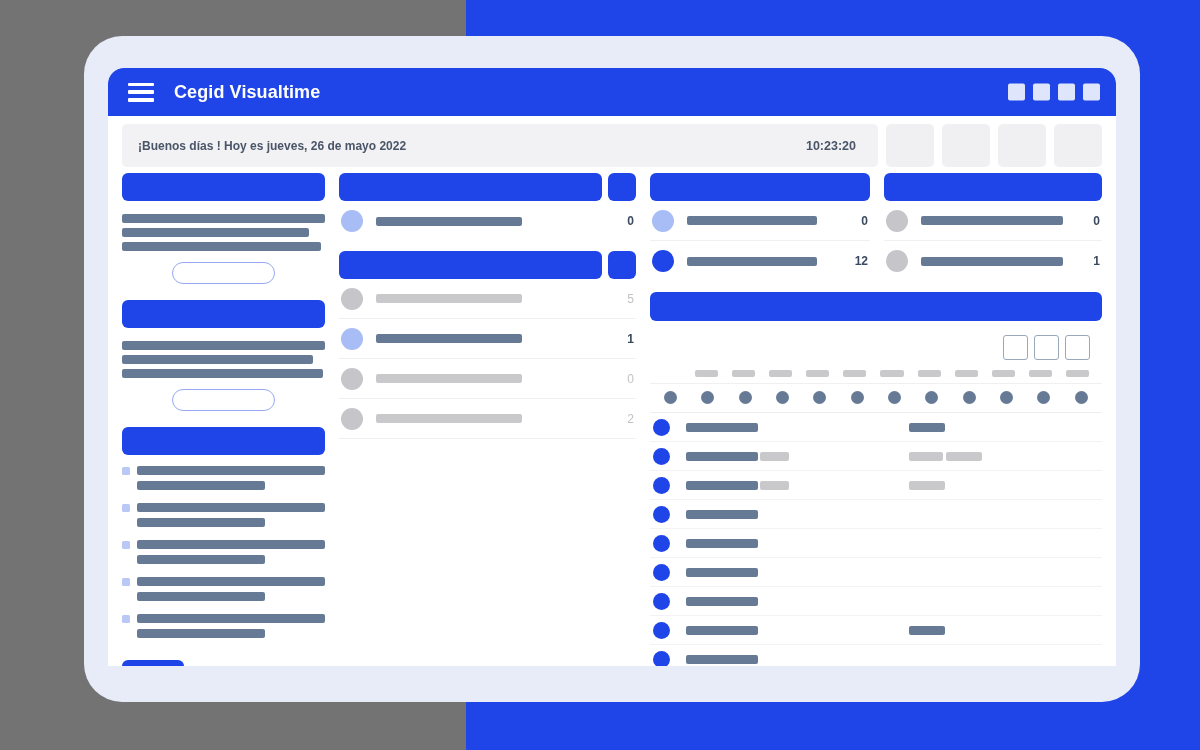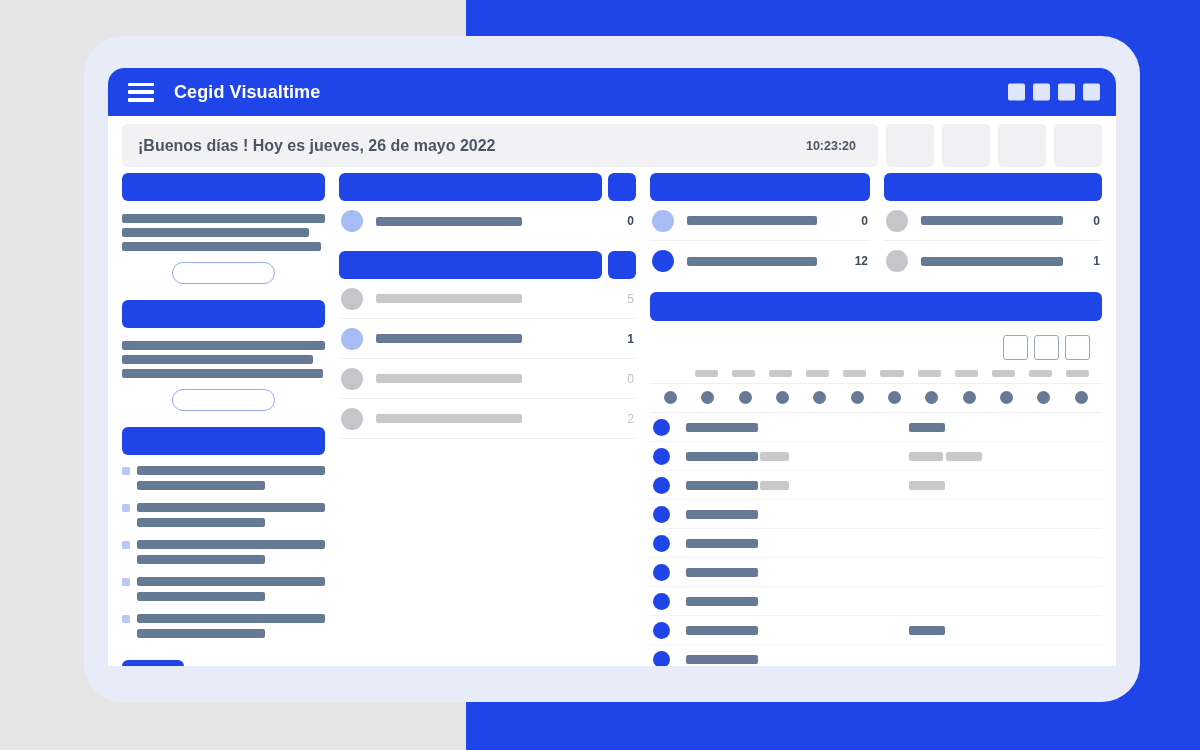--- a/index.html
+++ b/index.html
@@ -4,21 +4,21 @@
 <style>
   * { box-sizing: border-box; margin: 0; padding: 0; }
   html, body {
     width: 1200px; height: 750px;
     font-family: "Liberation Sans", sans-serif;
     overflow: hidden;
   }
   #stage {
     position: relative;
     width: 1200px; height: 750px;
-    background: #e5e5e5;
+    background: #737373;
   }
   
   .bg-blue {
     position: absolute;
     left: 466px; top: 0;
     width: 734px; height: 750px;
     background: #1f45e8;
   }
   
   .device-frame {
@@ -84,21 +84,21 @@
     flex: 1;
     background: #f2f2f4;
     border-radius: 5px;
     display: flex;
     align-items: center;
     justify-content: space-between;
     padding: 0 16px;
   }
   .greeting-text {
     color: #4a5568;
-    font-size: 16px;
+    font-size: 12px;
     font-weight: bold;
   }
   .clock-text {
     color: #4a5568;
     font-size: 12.5px;
     font-weight: bold;
     margin-right: 6px;
   }
   .tool-box {
     width: 48px;

